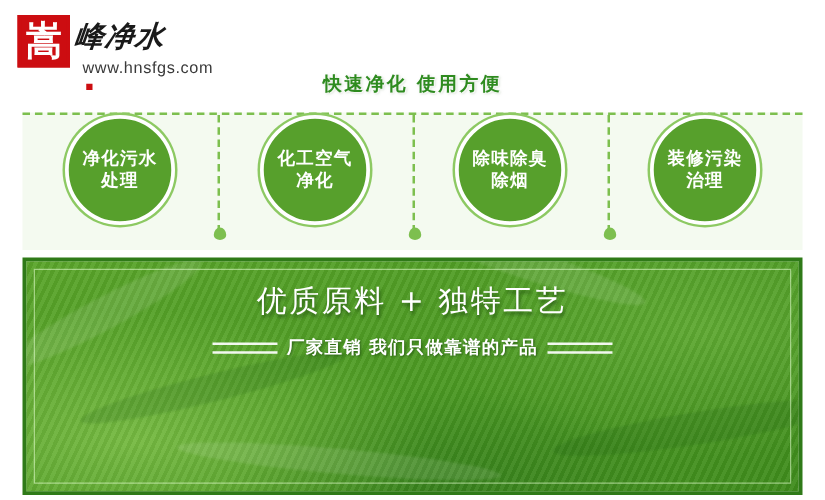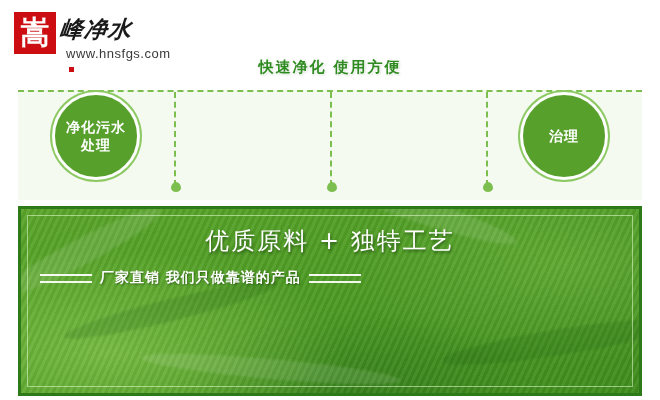--- a/index.html
+++ b/index.html
@@ -113,21 +113,21 @@
     border:1px solid rgba(230,255,210,.55);
     box-sizing:border-box;
   }
   .panel-head{
     position:absolute;left:0;top:16px;width:100%;text-align:center;
     font-size:24px;font-weight:normal;color:#ffffff;letter-spacing:2px;
     text-shadow:1px 2px 3px rgba(20,60,10,.65);
   }
   .panel-sub{
     position:absolute;left:0;top:60px;width:100%;
-    display:flex;align-items:center;gap:8px;margin-left:19px;
+    display:flex;align-items:center;justify-content:center;gap:8px;
   }
   .panel-sub .txt{
     font-size:14px;font-weight:bold;color:#ffffff;letter-spacing:1px;
     text-shadow:1px 1px 2px rgba(20,60,10,.6);
   }
   .panel-sub .rule{
     width:52px;height:5px;
     border-top:2px solid rgba(255,255,255,.92);
     border-bottom:2px solid rgba(255,255,255,.92);
   }
@@ -170,32 +170,45 @@
       <div class="bubble">
         <div class="ln">净化污水</div>
         <div class="ln">处理</div>
       </div>
     </div>
 
     <div class="divider" style="left:156px;">
         <div class="drop"></div>
       </div>
 
+    <div class="bubble-cell" style="left:156px;width:156px;">
+      <div class="bubble">
+        <div class="ln">化工空气</div>
+        <div class="ln">净化</div>
+      </div>
+    </div>
 
     <div class="divider" style="left:312px;">
         <div class="drop"></div>
       </div>
 
+    <div class="bubble-cell" style="left:312px;width:156px;">
+      <div class="bubble">
+        <div class="ln">除味除臭</div>
+        <div class="ln">除烟</div>
+      </div>
+    </div>
 
     <div class="divider" style="left:468px;">
         <div class="drop"></div>
       </div>
 
     <div class="bubble-cell" style="left:468px;width:156px;">
       <div class="bubble">
+        <div class="ln">装修污染</div>
         <div class="ln">治理</div>
       </div>
     </div>
   </div>
 
   <div class="panel">
     <div class="blade" style="left:-30px;top:30px;width:180px;height:26px;transform:rotate(-28deg);"></div>
     <div class="blade d" style="left:40px;top:90px;width:220px;height:22px;transform:rotate(-14deg);"></div>
     <div class="blade" style="left:300px;top:-10px;width:200px;height:24px;transform:rotate(18deg);"></div>
     <div class="blade d" style="left:420px;top:120px;width:240px;height:26px;transform:rotate(-9deg);"></div>

